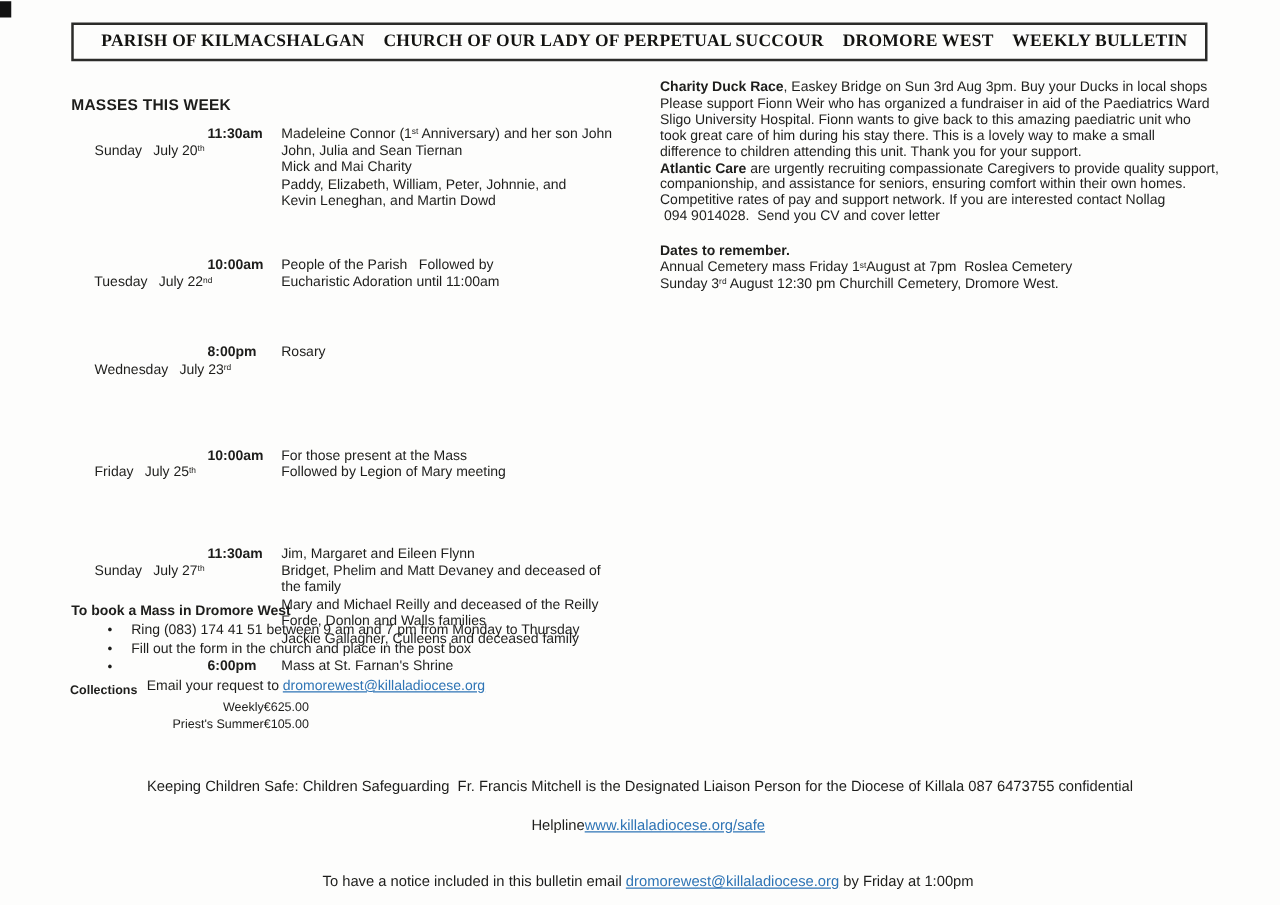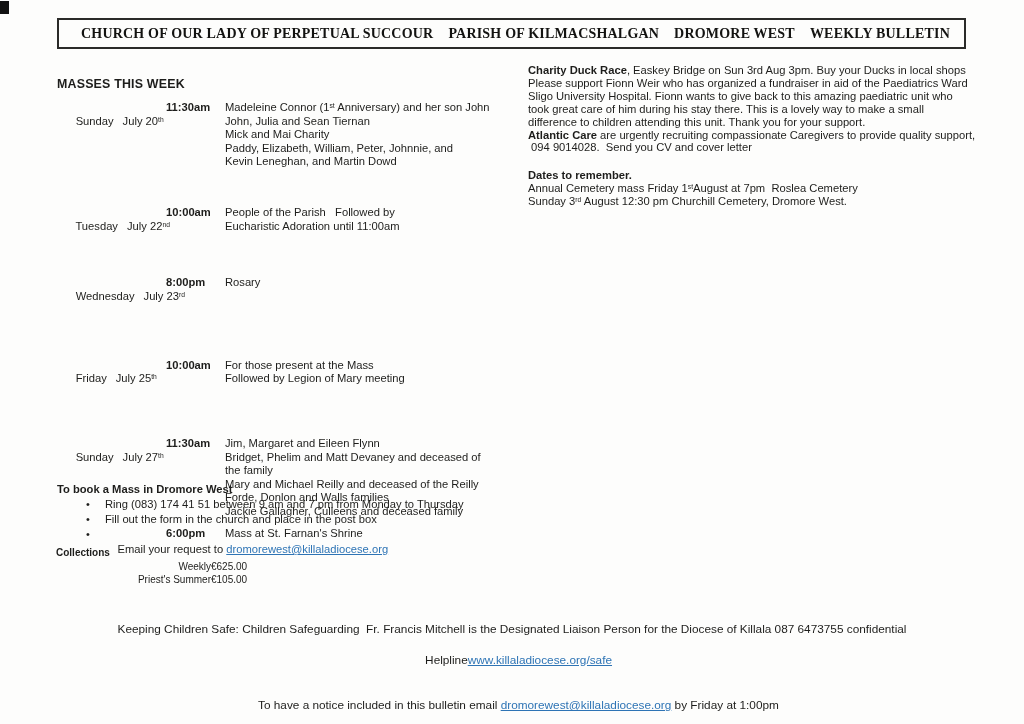--- a/index.html
+++ b/index.html
@@ -54,22 +54,22 @@
   .footer{position:absolute;left:0;top:622px;width:1024px;text-align:center;font-size:11.8px;}
   .f-line{line-height:15.3px;white-space:pre;}
   .link{color:#2e74b5;text-decoration:underline;cursor:pointer;}
 </style>
 </head>
 <body>
 
 <div class="corner-mark"></div>
 
 <div class="header-box">
+  <span class="ht">PARISH OF KILMACSHALGAN</span>
   <span class="ht">CHURCH OF OUR LADY OF PERPETUAL SUCCOUR</span>
-  <span class="ht">PARISH OF KILMACSHALGAN</span>
   <span class="ht">DROMORE WEST</span>
   <span class="ht">WEEKLY BULLETIN</span>
 </div>
 
 <div class="masses-heading">MASSES THIS WEEK</div>
 
 <div class="mass-list">
 
   <div class="mass-row g0">
     <div class="mass-date">
@@ -169,20 +169,22 @@
   <div class="para-duck">
     <div class="rline"><b>Charity Duck Race</b><span>, Easkey Bridge on Sun 3rd Aug 3pm. Buy your Ducks in local shops</span></div>
     <div class="rline">Please support Fionn Weir who has organized a fundraiser in aid of the Paediatrics Ward</div>
     <div class="rline">Sligo University Hospital. Fionn wants to give back to this amazing paediatric unit who</div>
     <div class="rline">took great care of him during his stay there. This is a lovely way to make a small</div>
     <div class="rline">difference to children attending this unit. Thank you for your support.</div>
   </div>
 
   <div class="para-care">
     <div class="rline"><b>Atlantic Care</b><span> are urgently recruiting compassionate Caregivers to provide quality support,</span></div>
+    <div class="rline">companionship, and assistance for seniors, ensuring comfort within their own homes.</div>
+    <div class="rline">Competitive rates of pay and support network. If you are interested contact Nollag</div>
     <div class="rline"> 094 9014028.  Send you CV and cover letter</div>
   </div>
 
   <div class="para-dates">
     <div class="rline bold">Dates to remember.</div>
     <div class="rline">Annual Cemetery mass Friday 1<sup>st</sup>August at 7pm  Roslea Cemetery</div>
     <div class="rline">Sunday 3<sup>rd</sup> August 12:30 pm Churchill Cemetery, Dromore West.</div>
   </div>
 
 </div>

